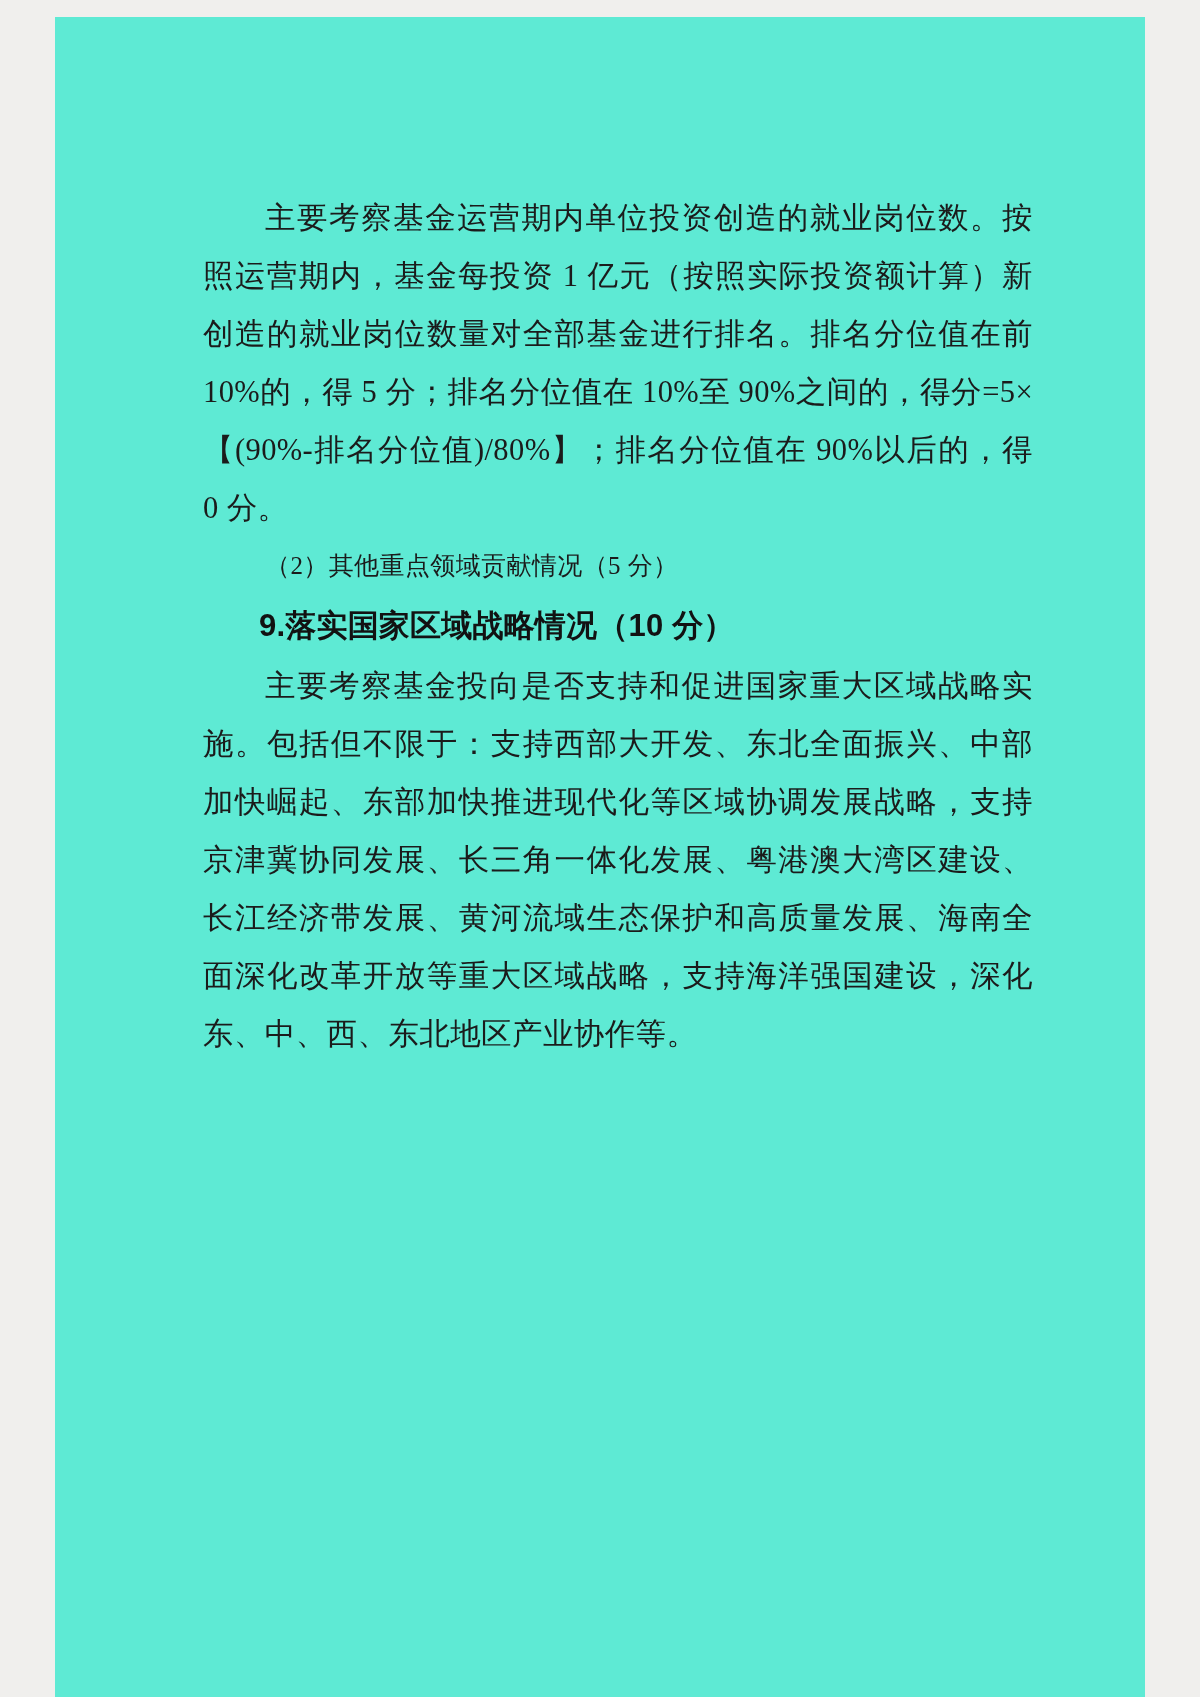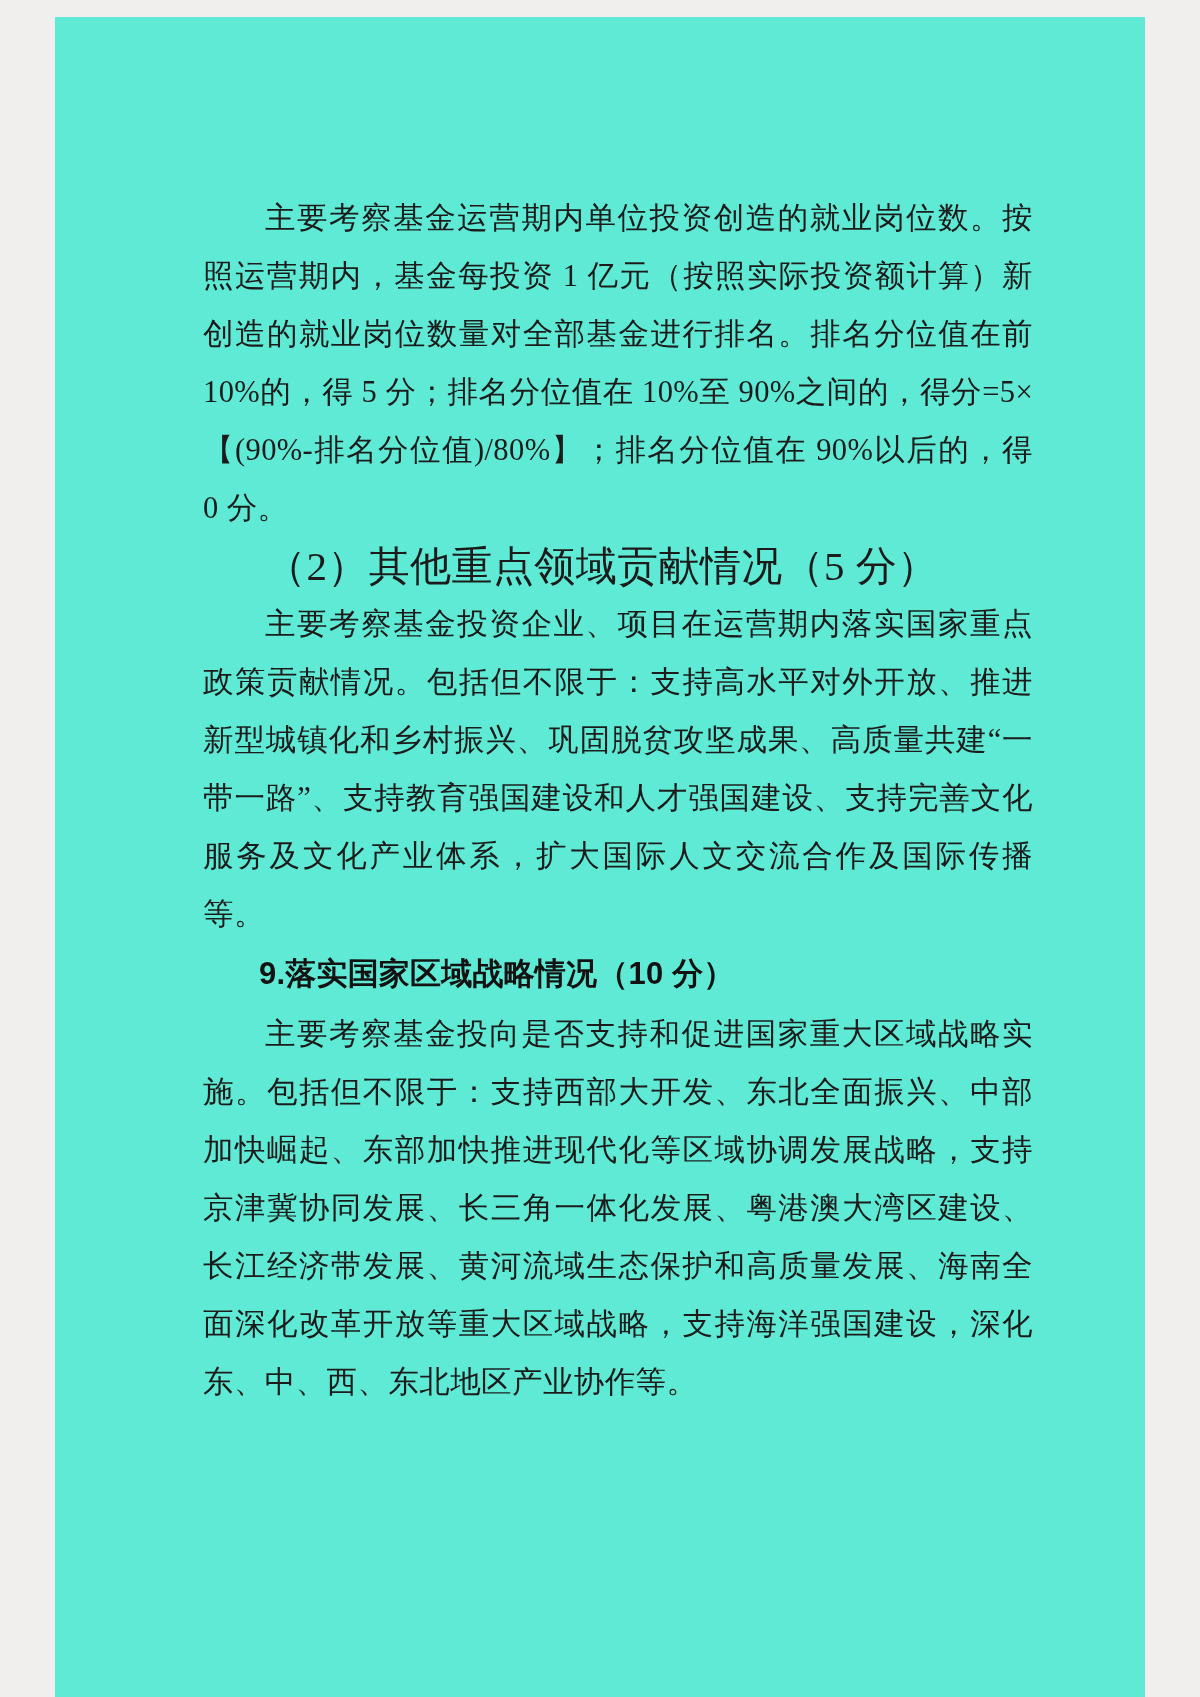--- a/index.html
+++ b/index.html
@@ -30,21 +30,21 @@
     text-align: justify;
     text-justify: inter-ideograph;
     margin: 0 0 0 0;
     letter-spacing: 0.4px;
   }
   .indent {
     text-indent: 62px;
   }
   .heading-sub {
     font-family: "Liberation Serif", "DejaVu Serif", serif;
-    font-size: 41px;
+    font-size: 25px;
     line-height: 58px;
     color: #1b1b1b;
     text-indent: 62px;
     margin: 0;
     letter-spacing: 0.4px;
   }
   .heading-bold {
     font-family: Liberation Sans, sans-serif;
     font-weight: bold;
     font-size: 31px;
@@ -68,21 +68,20 @@
 </head>
 <body>
 
 <div class="page">
   <div class="content">
 
     <p class="para indent">主要考察基金运营期内单位投资创造的就业岗位数。按照运营期内，基金每投资 1 亿元（按照实际投资额计算）新创造的就业岗位数量对全部基金进行排名。排名分位值在前 10%的，得 5 分；排名分位值在 10%至 90%之间的，得分=5×【(90%-排名分位值)/80%】；排名分位值在 90%以后的，得 0 分。</p>
 
     <p class="heading-sub">（2）其他重点领域贡献情况（5 分）</p>
 
-    <p class="para indent">主要考察基金投资企业、项目在运营期内落实国家重点政策贡献情况。包括但不限于：支持高水平对外开放、推进新型城镇化和乡村振兴、巩固脱贫攻坚成果、高质量共建“一带一路”、支持教育强国建设和人才强国建设、支持完善文化服务及文化产业体系，扩大国际人文交流合作及国际传播等。</p>
 
 
 
     <p class="heading-bold">9.落实国家区域战略情况（10 分）</p>
 
     <p class="para indent">主要考察基金投向是否支持和促进国家重大区域战略实施。包括但不限于：支持西部大开发、东北全面振兴、中部加快崛起、东部加快推进现代化等区域协调发展战略，支持京津冀协同发展、长三角一体化发展、粤港澳大湾区建设、长江经济带发展、黄河流域生态保护和高质量发展、海南全面深化改革开放等重大区域战略，支持海洋强国建设，深化东、中、西、东北地区产业协作等。</p>
 
   </div>
 
 </div>

